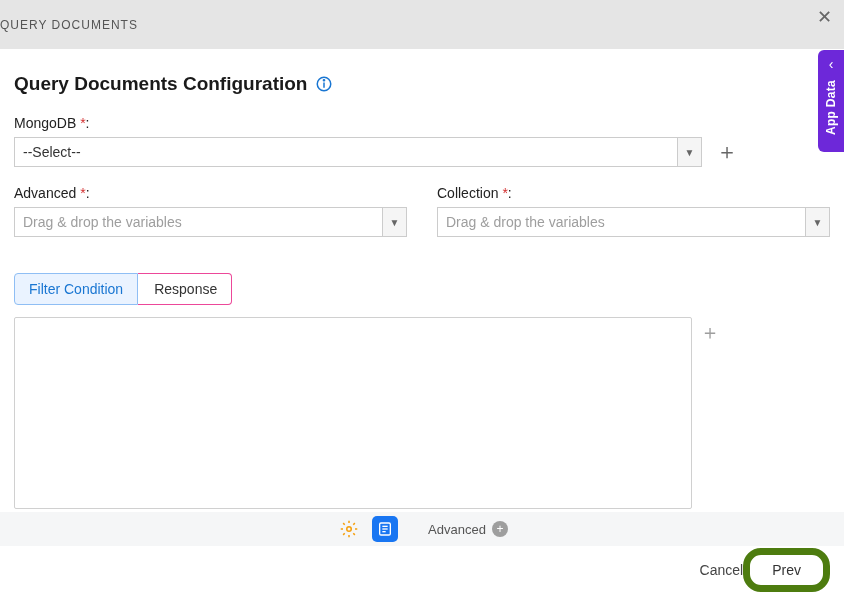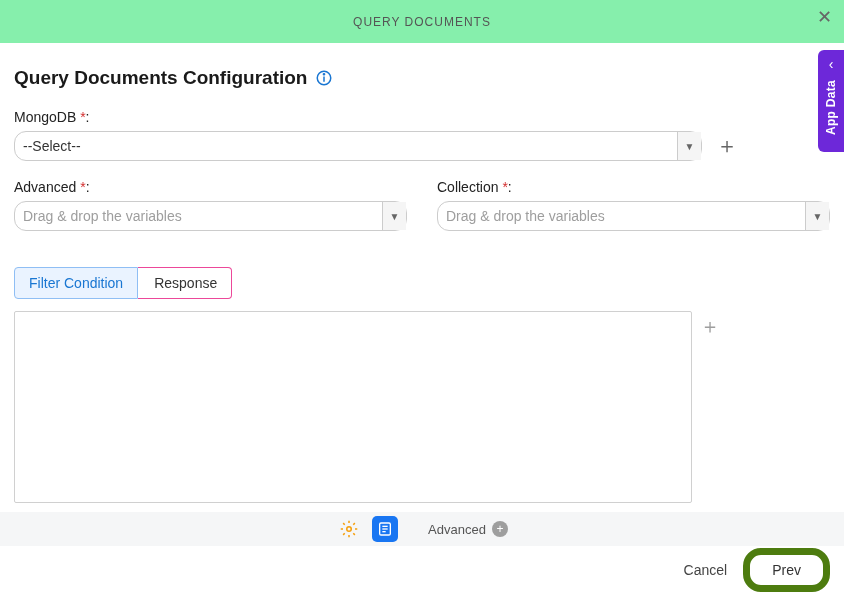--- a/index.html
+++ b/index.html
@@ -1,29 +1,29 @@
 <!DOCTYPE html>
 <html><head>
   <meta charset="utf-8">
   <style>
     * { box-sizing: border-box; margin: 0; padding: 0; }
     html, body { width: 844px; height: 594px; font-family: -apple-system, BlinkMacSystemFont, "Segoe UI", Arial, sans-serif; font-size: 14px; color: #333; background: #fff; overflow: hidden; }
-    .header { height: 43px; background: #86efac; display: flex; align-items: center; justify-content: center; position: relative; }
+    .header { height: 49px; background: #e5e5e5; display: flex; align-items: center; position: relative; }
     .header-title { font-size: 12px; letter-spacing: 1px; color: #555; font-weight: 500; }
     .header-close { position: absolute; right: 8px; top: 6px; font-size: 18px; color: #666; cursor: pointer; padding: 0 4px; }
     .content { padding: 24px 14px 0 14px; position: relative; }
     .page-title-row { display: flex; align-items: center; margin-bottom: 20px; }
     .page-title { font-size: 19px; font-weight: 700; color: #1a1a1a; }
     .info-icon { margin-left: 8px; color: #1976d2; display: inline-flex; }
     .field-label { font-size: 14px; color: #222; margin-bottom: 6px; display: block; }
     .field-label .ast { color: #d32f2f; }
     .field-row { margin-bottom: 18px; }
     .two-col { display: flex; gap: 30px; }
     .col { flex: 1; min-width: 0; }
-    .select-box { flex: 1; height: 30px; border: 1px solid #ccc; border-radius: 12px; display: flex; align-items: center; background: #fff; gap: 48px; }
+    .select-box { flex: 1; height: 30px; border: 1px solid #ccc; border-radius: 0; display: flex; align-items: center; background: #fff; gap: 48px; }
     .select-text { flex: 1; padding: 0 8px; font-size: 14px; color: #333; }
     .select-placeholder { color: #9e9e9e; }
     .select-caret { width: 24px; height: 28px; background: #f5f5f5; border-left: 1px solid #ccc; display: flex; align-items: center; justify-content: center; font-size: 10px; color: #666; }
     .plus-after { margin-left: 10px; font-size: 22px; color: #666; cursor: pointer; padding: 0 4px; }
     .tabs { display: flex; margin-top: 18px; }
     .tab { padding: 7px 14px; border: 1px solid #ec4899; background: #fff; font-size: 14px; cursor: pointer; }
     .tab:first-child { border-top-left-radius: 4px; border-bottom-left-radius: 4px; }
     .tab:last-child { border-top-right-radius: 4px; border-bottom-right-radius: 4px; border-left: none; padding-left: 16px; }
     .tab.active { background: #eaf3ff; border-color: #8fbef4; color: #1976d2; }
     .filter-panel-wrap { margin-top: 12px; display: flex; align-items: flex-start; }
@@ -32,21 +32,21 @@
     .side-tab { position: absolute; right: 0; top: 50px; background: #6d28d9; color: #fff; width: 26px; height: 102px; border-top-left-radius: 6px; border-bottom-left-radius: 6px; display: flex; flex-direction: column; align-items: center; cursor: pointer; }
     .side-tab .chev { padding-top: 6px; font-size: 14px; }
     .side-tab .rot { writing-mode: vertical-rl; transform: rotate(180deg); font-size: 12px; font-weight: 600; margin-top: 8px; letter-spacing: 0.3px; }
     .footer { position: absolute; bottom: 0; left: 0; right: 0; }
     .toolbar { height: 34px; background: #f5f6f7; display: flex; align-items: center; justify-content: center; gap: 10px; }
     .toolbar-icon { width: 26px; height: 26px; display: flex; align-items: center; justify-content: center; border-radius: 5px; cursor: pointer; }
     .toolbar-icon.gear { color: #f59e0b; }
     .toolbar-icon.active { background: #1976f2; color: #fff; }
     .toolbar-adv { color: #555; font-size: 13px; margin-left: 20px; display: flex; align-items: center; cursor: pointer; }
     .toolbar-adv .plus-sm { margin-left: 6px; width: 16px; height: 16px; border-radius: 50%; background: #9e9e9e; color: #fff; font-size: 12px; display: flex; align-items: center; justify-content: center; }
-    .actions { height: 48px; display: flex; align-items: center; justify-content: flex-end; gap: 16px; padding-right: 14px; background: #fff; }
+    .actions { height: 48px; display: flex; align-items: center; justify-content: flex-end; padding-right: 14px; background: #fff; }
     .btn-text { color: #444; cursor: pointer; font-size: 14px; }
     .btn-outline { padding: 7px 22px; border: 7px solid #4d7c0f; border-radius: 18px; background: #fff; color: #333; font-size: 14px; cursor: pointer; }
     .btn-primary { padding: 8px 26px; border: none; border-radius: 18px; background: #1976f2; color: #fff; font-size: 14px; font-weight: 600; cursor: pointer; }
     .mongo-wrap { display: flex; align-items: center; width: 100%; }
     .mongo-wrap .select-box { flex: 0 0 688px; }
   </style>
 </head>
 <body>
 
 <div class="header">

